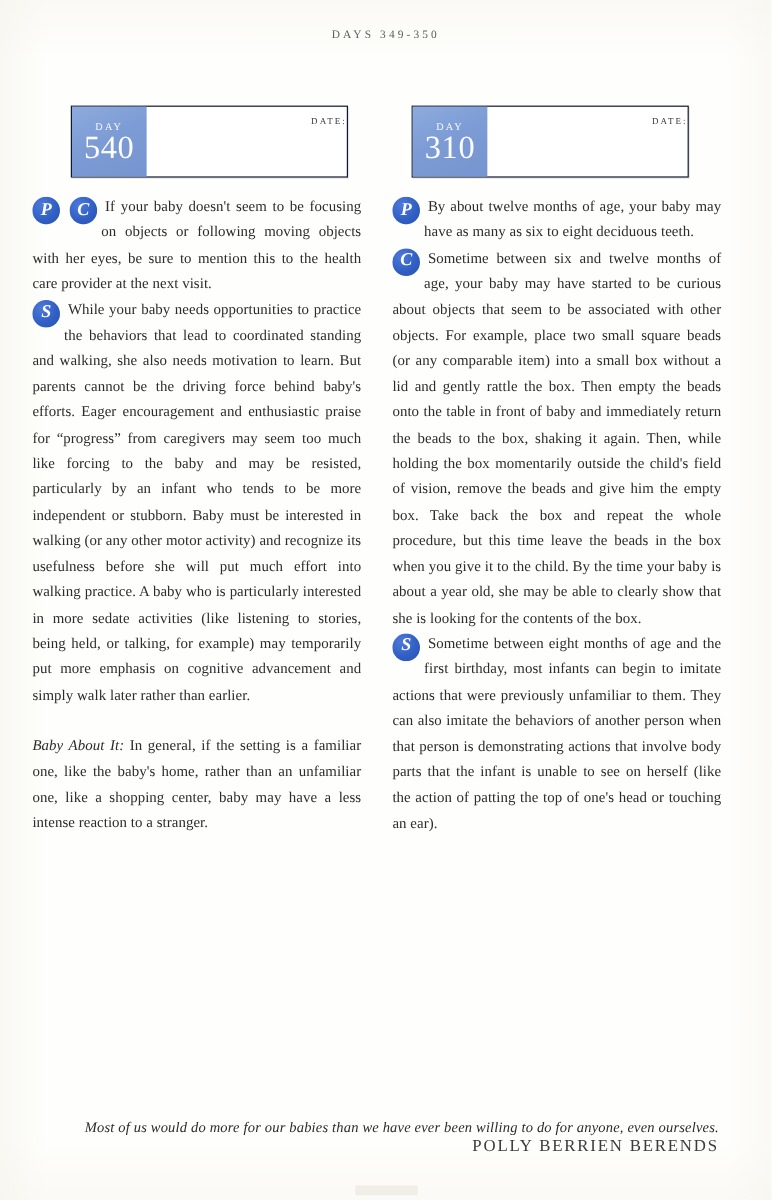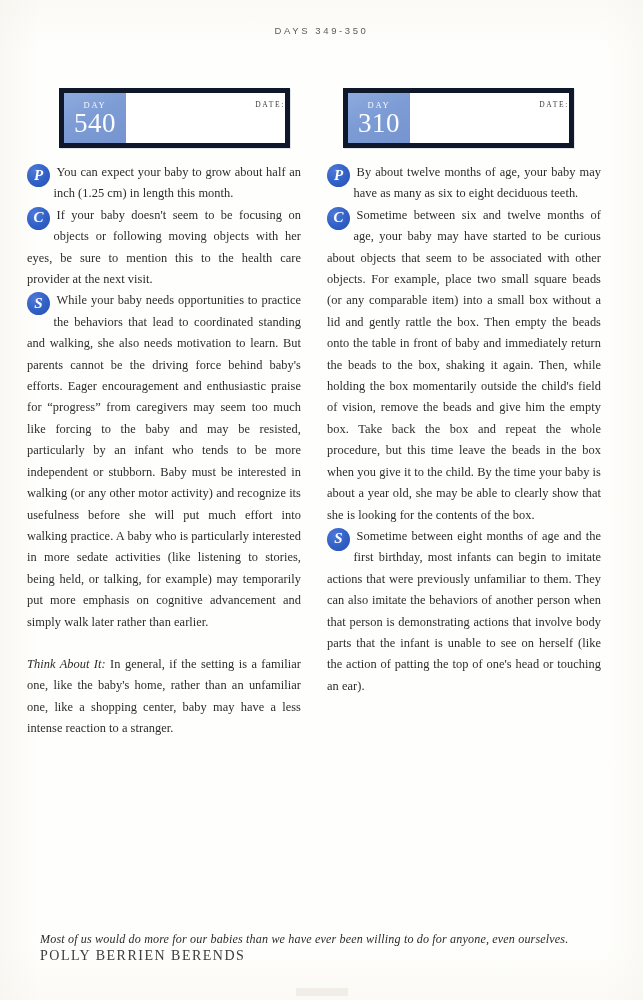--- a/index.html
+++ b/index.html
@@ -35,38 +35,38 @@
     position: absolute;
     top: 25px;
     left: 0;
     right: 0;
     text-align: center;
     font-size: 9.5px;
     letter-spacing: 2.6px;
     color: #5c5c5c;
     font-variant: small-caps;
     text-transform: uppercase;
-    font-family: Liberation Sans, sans-serif;
+    font-family: Liberation Serif, serif;
   }
 
   
   .day-row {
     position: absolute;
     top: 88px;
     left: 0;
     right: 0;
     height: 62px;
   }
   .day-box {
     position: absolute;
     top: 0;
     height: 60px;
     width: 231px;
     box-sizing: border-box;
-    border: 5px solid #0f172a;
+    border: 1px solid #0f172a;
     background: #ffffff;
     display: flex;
     box-shadow: 1px 1px 0 rgba(180,186,198,0.35);
   }
   .day-box.left  { left: 59px; }
   .day-box.right { left: 343px; }
 
   .day-panel {
     width: 62px;
     background: #7d9cd5;
@@ -174,23 +174,23 @@
     font-size: 15px;
     color: #ffffff;
     line-height: 1;
     padding-bottom: 1px;
   }
 
   
   .footer {
     position: absolute;
     left: 40px;
-    right: 28px;
+    right: 44px;
     bottom: 36px;
-    text-align: left;
+    text-align: right;
   }
   .footer .quote {
     font-size: 12.1px;
     font-style: italic;
     color: #2b2b2b;
     line-height: 18px;
     letter-spacing: 0.15px;
     font-family: "Liberation Serif", serif;
   }
   .footer .attrib {
@@ -244,39 +244,38 @@
   </div>
 
   <div class="columns">
 
     <div class="col">
 
       <p class="icon-para">
         <span class="icon-badge">
           <span class="badge-glyph">P</span>
         </span>
-        <span>You can expect your baby to grow about half an inch (1.25 cm) in length this month.</span>
       </p>
 
       <p class="icon-para">
         <span class="icon-badge">
           <span class="badge-glyph">C</span>
         </span>
         <span>If your baby doesn't seem to be focusing on objects or following moving objects with her eyes, be sure to mention this to the health care provider at the next visit.</span>
       </p>
 
       <p class="icon-para">
         <span class="icon-badge">
           <span class="badge-glyph">S</span>
         </span>
         <span>While your baby needs opportunities to practice the behaviors that lead to coordinated standing and walking, she also needs motivation to learn. But parents cannot be the driving force behind baby's efforts. Eager encouragement and enthusiastic praise for “progress” from caregivers may seem too much like forcing to the baby and may be resisted, particularly by an infant who tends to be more independent or stubborn. Baby must be interested in walking (or any other motor activity) and recognize its usefulness before she will put much effort into walking practice. A baby who is particularly interested in more sedate activities (like listening to stories, being held, or talking, for example) may temporarily put more emphasis on cognitive advancement and simply walk later rather than earlier.</span>
       </p>
 
       <p class="plain spaced">
-        <em>Think About It:</em><span> In general, if the setting is a familiar one, like the baby's home, rather than an unfamiliar one, like a shopping center, baby may have a less intense reaction to a stranger.</span>
+        <em>Baby About It:</em><span> In general, if the setting is a familiar one, like the baby's home, rather than an unfamiliar one, like a shopping center, baby may have a less intense reaction to a stranger.</span>
       </p>
 
     </div>
 
     <div class="col">
 
 
       <p class="icon-para">
         <span class="icon-badge">
           <span class="badge-glyph">P</span>

